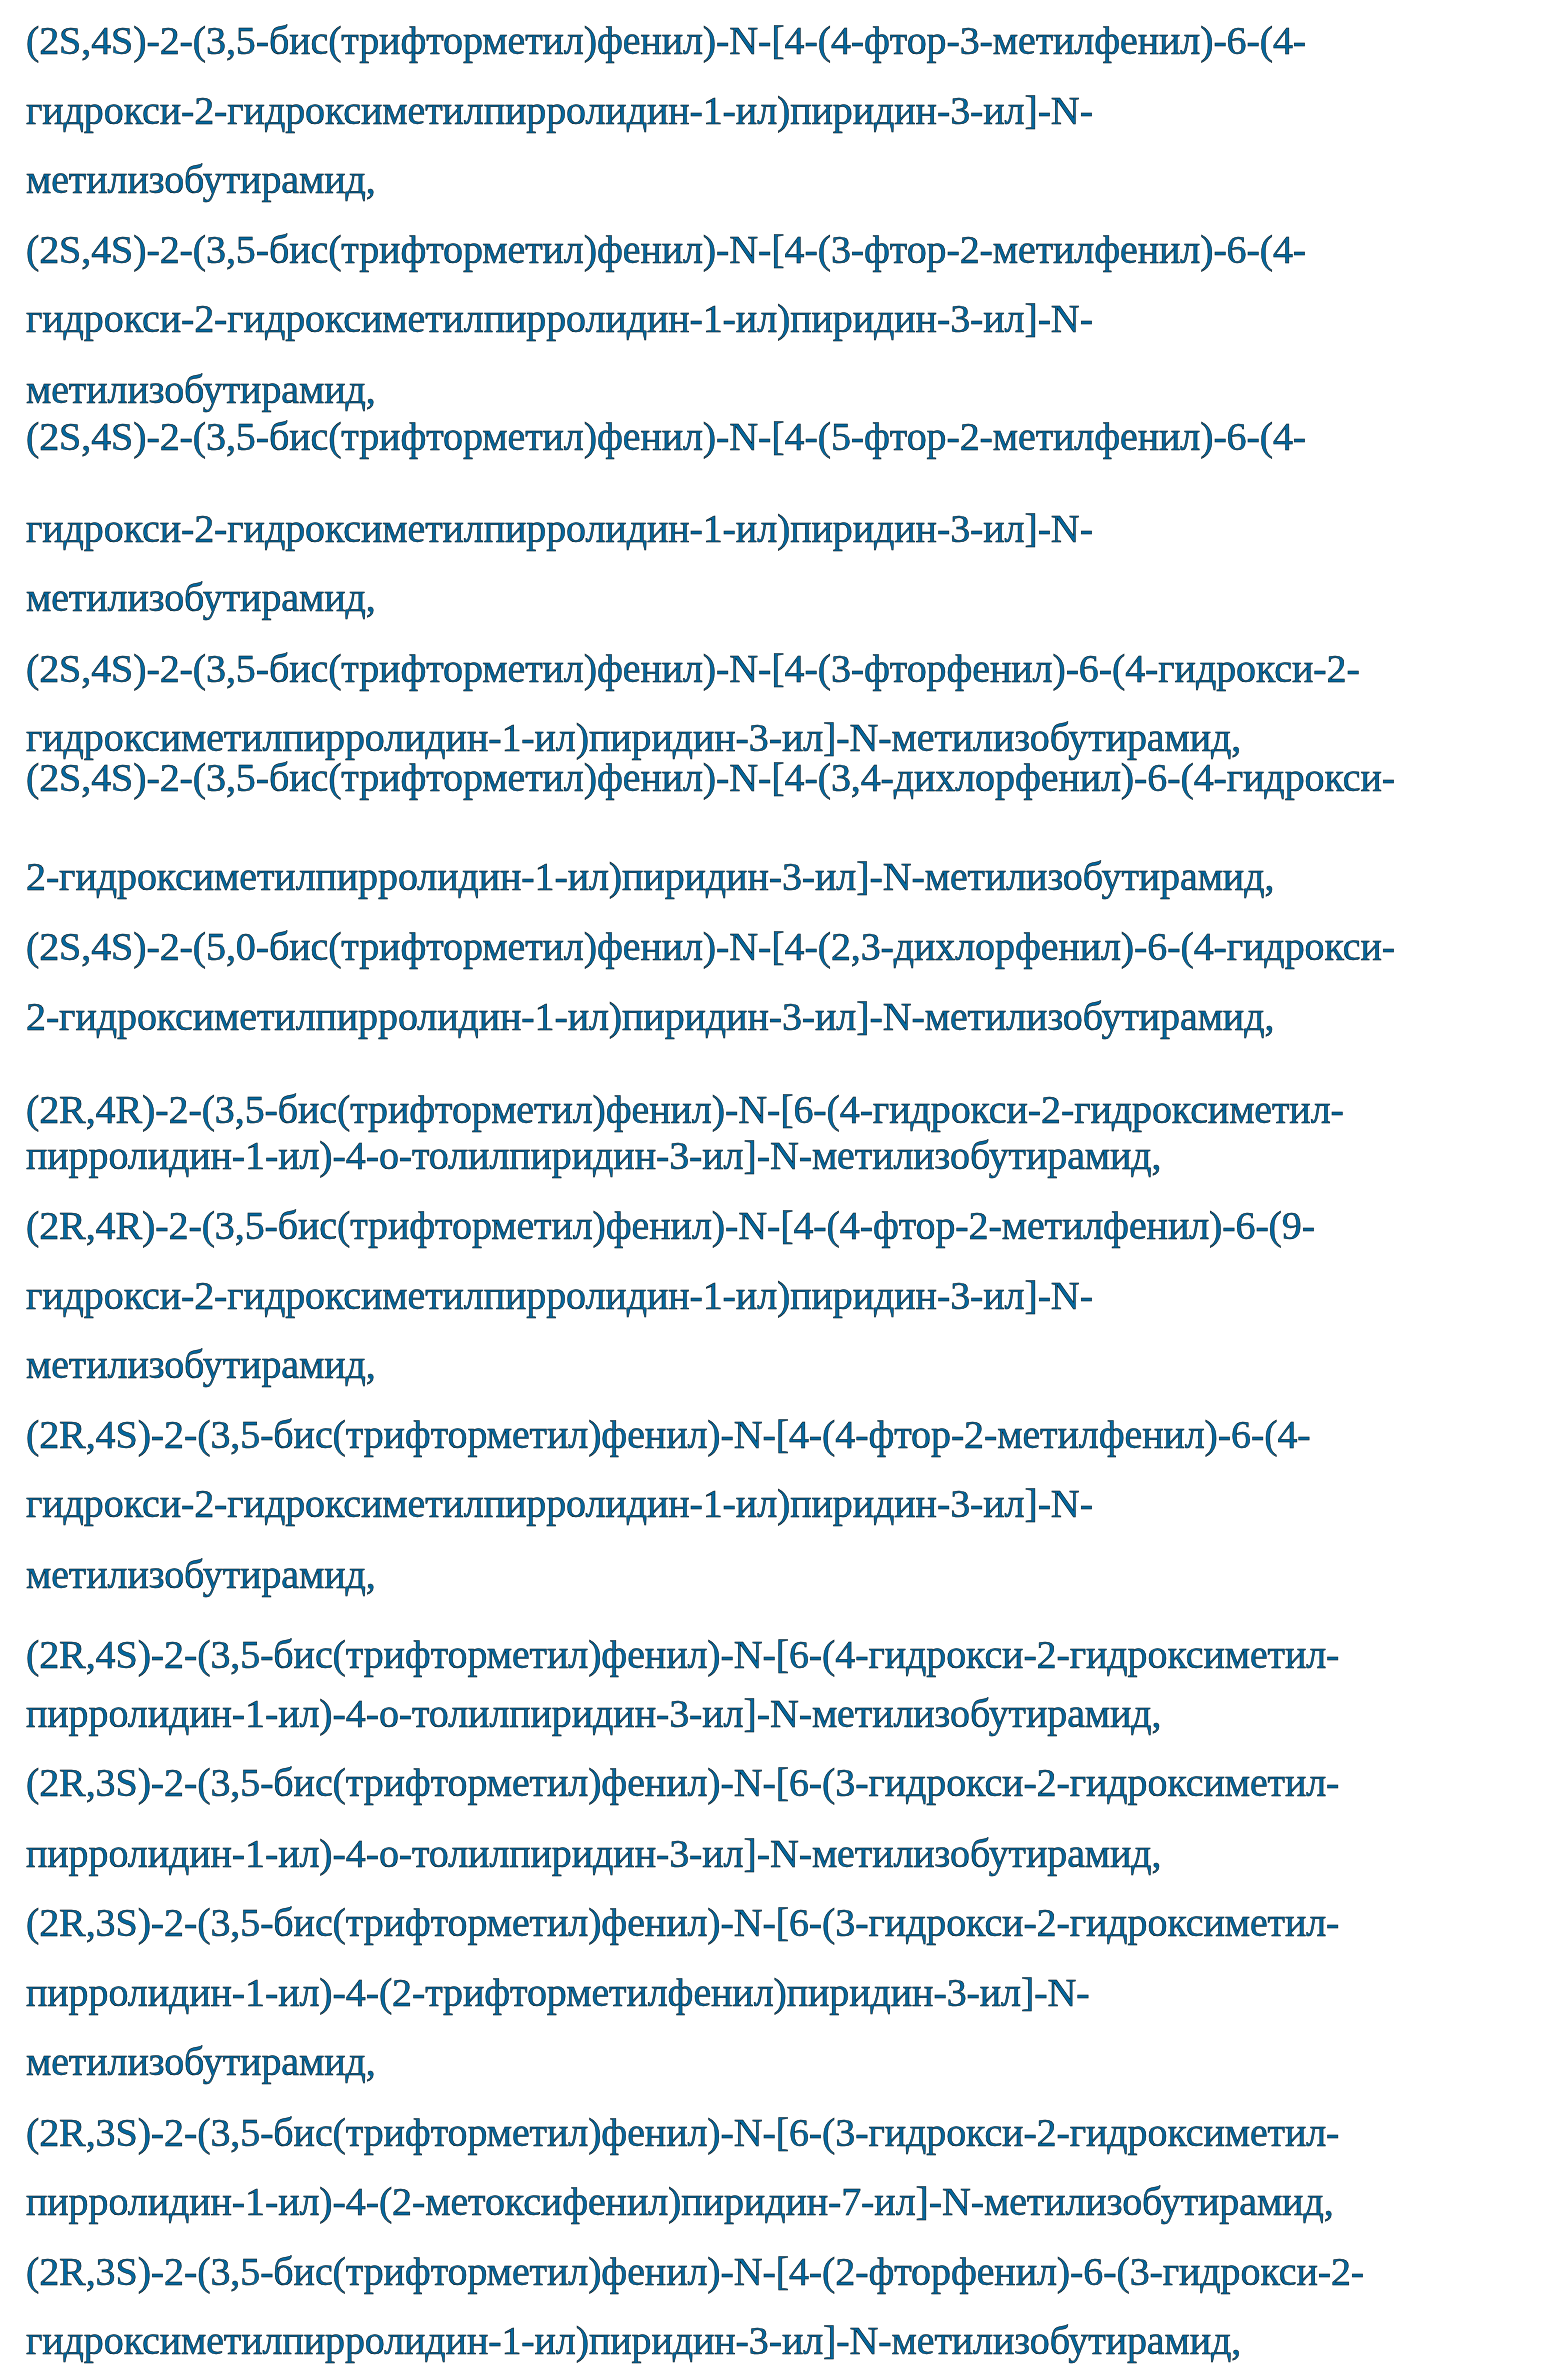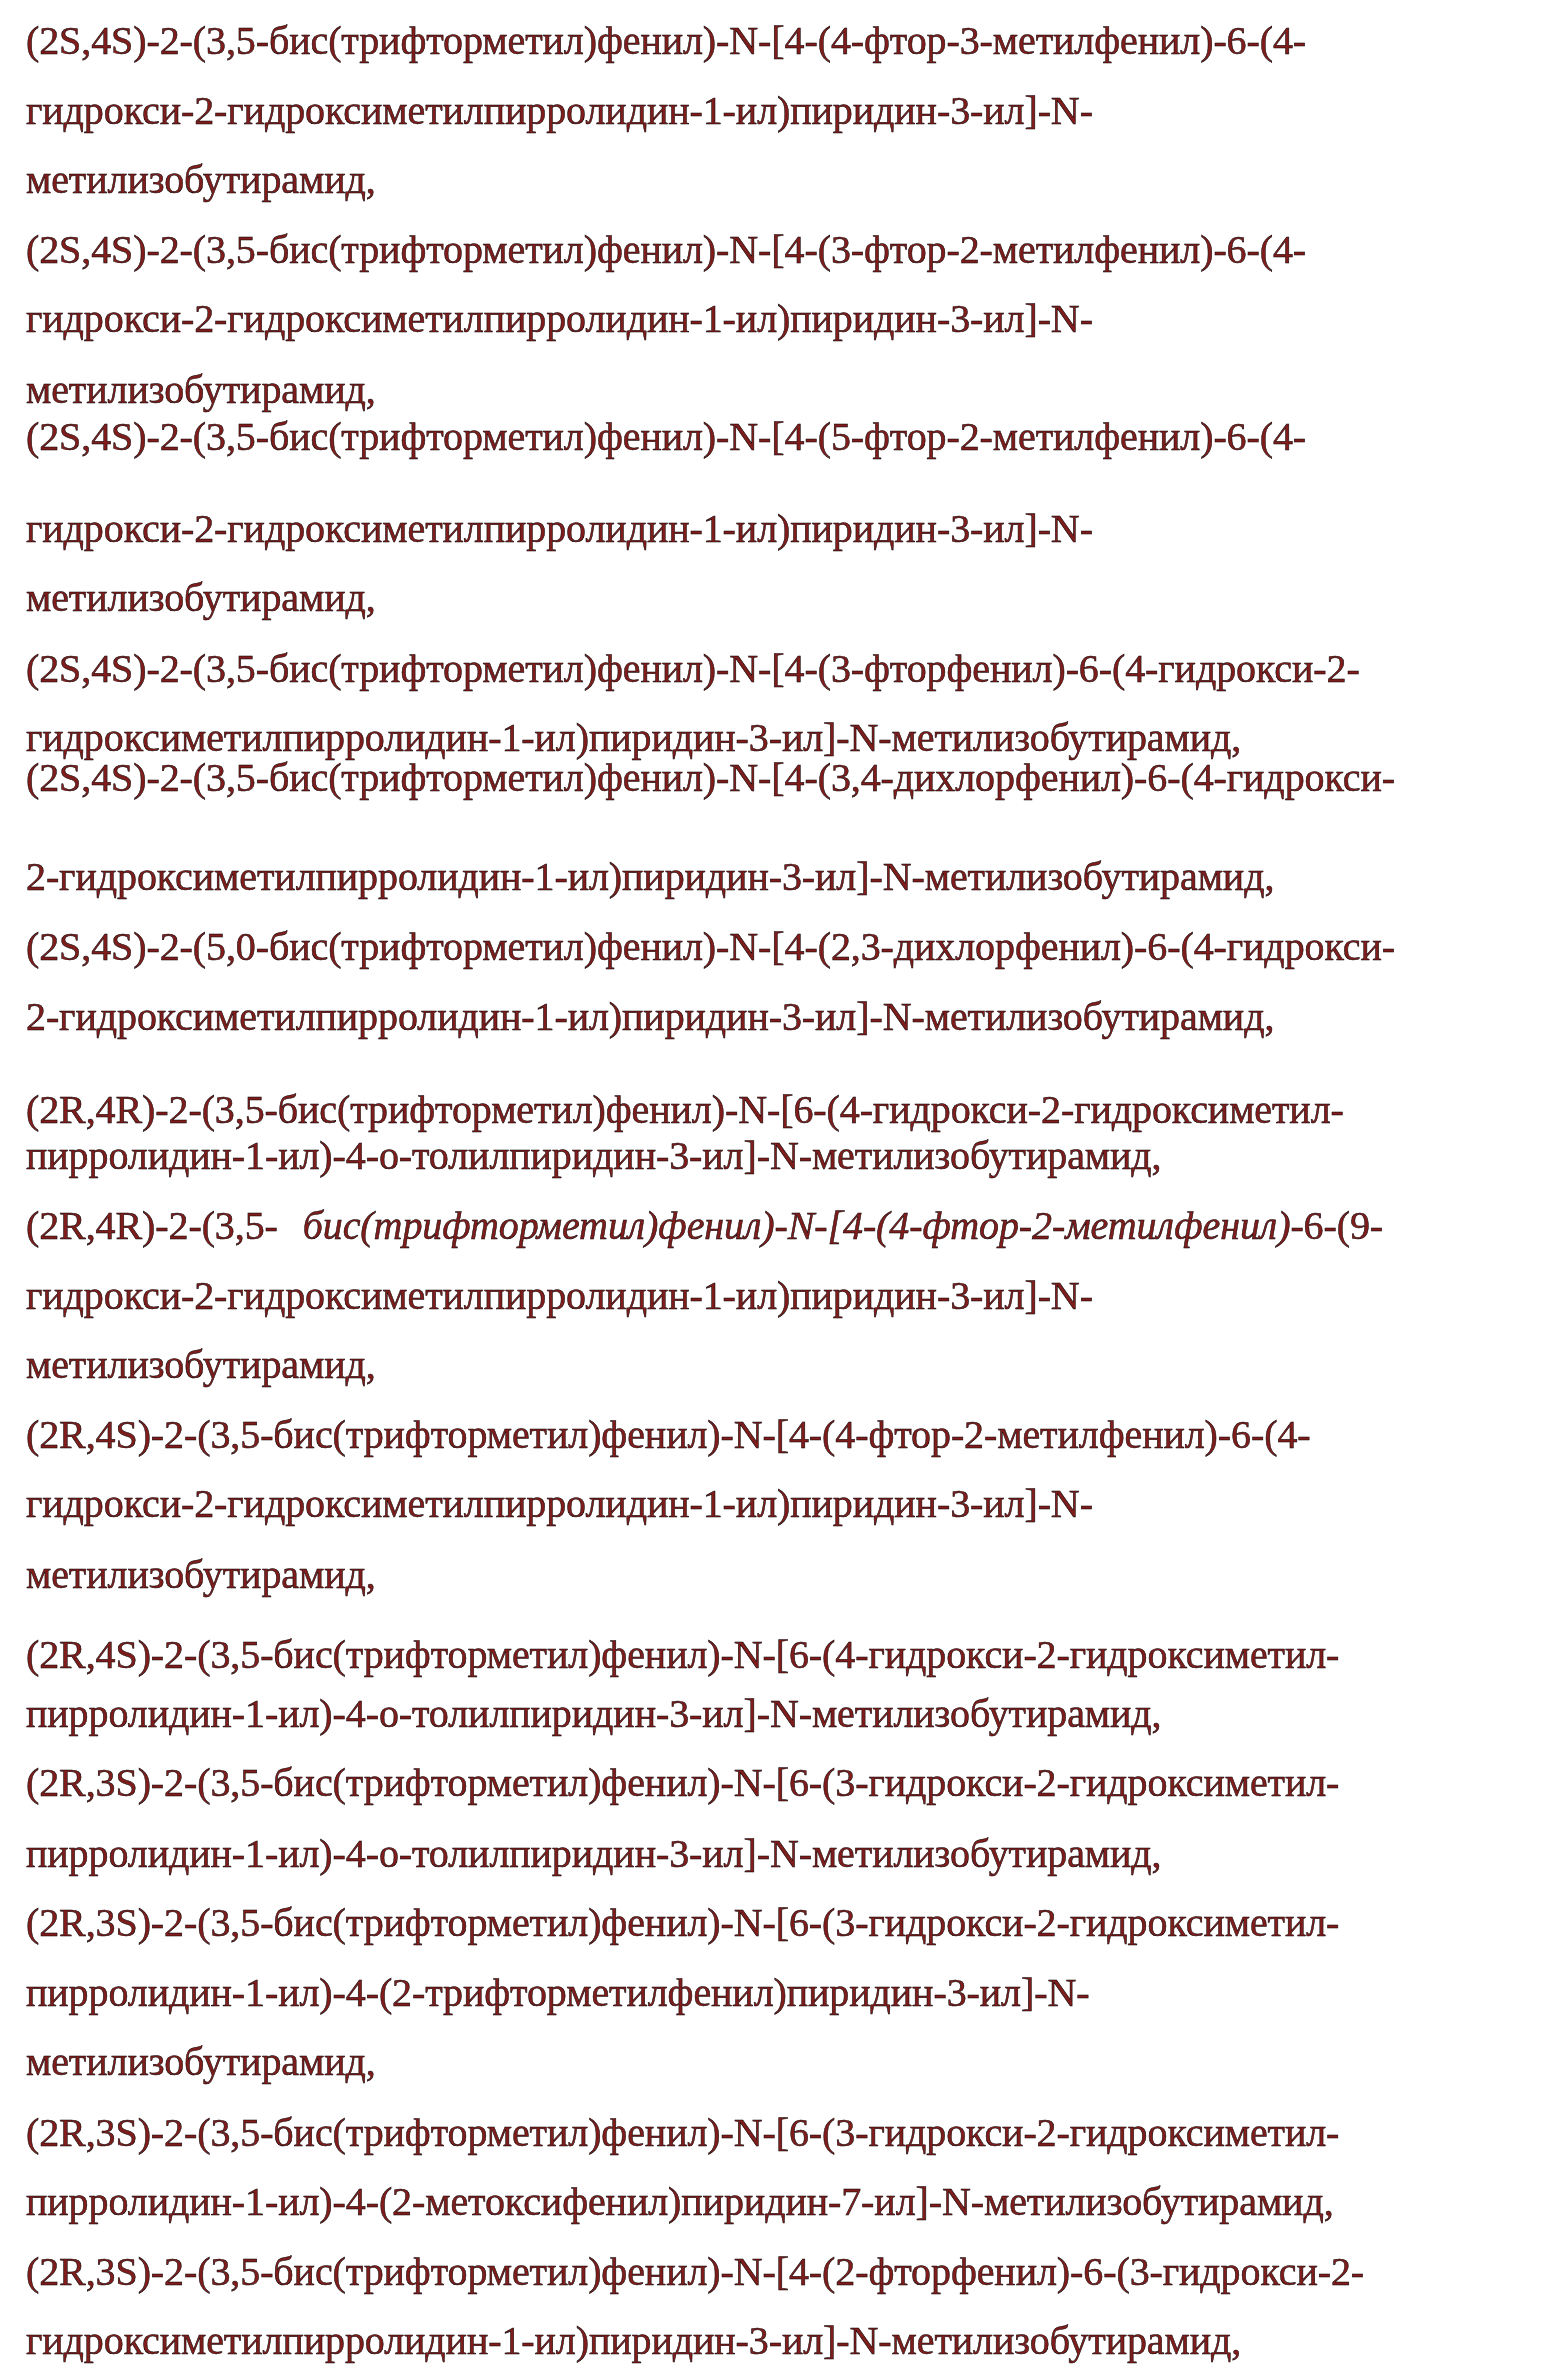--- a/index.html
+++ b/index.html
@@ -19,27 +19,25 @@
     top: 0;
     width: 1509px;
   }
   .line {
     position: absolute;
     left: 0;
     white-space: nowrap;
     font-family: "Liberation Serif", "DejaVu Serif", serif;
     font-size: 40px;
     line-height: 49px;
-    color: #7f1d1d;
+    color: #0369a1;
     -webkit-text-stroke: 0.5px #000000;
     letter-spacing: -0.1px;
   }
   .seg-italic {
-    font-style: italic;
-    margin-left: 25px;
   }
 </style>
 </head>
 <body>
 
 <div class="page">
   <div class="line" style="top:16.3px">(2S,4S)-2-(3,5-бис(трифторметил)фенил)-N-[4-(4-фтор-3-метилфенил)-6-(4-</div>
   <div class="line" style="top:86px">гидрокси-2-гидроксиметилпирролидин-1-ил)пиридин-3-ил]-N-</div>
   <div class="line" style="top:155px">метилизобутирамид,</div>
   <div class="line" style="top:225px">(2S,4S)-2-(3,5-бис(трифторметил)фенил)-N-[4-(3-фтор-2-метилфенил)-6-(4-</div>

